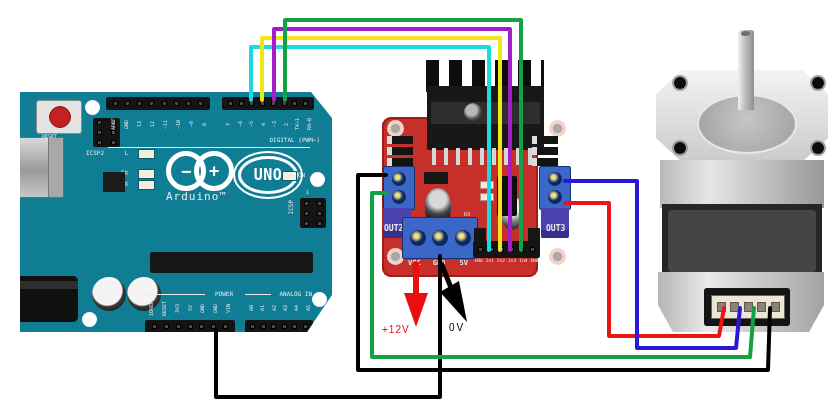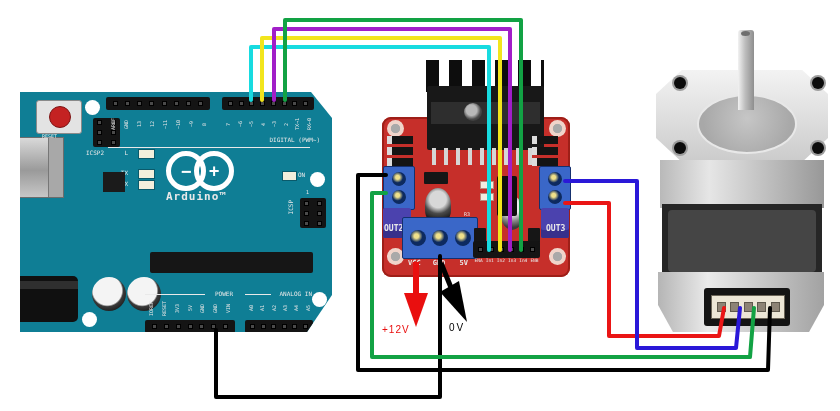--- a/index.html
+++ b/index.html
@@ -33,21 +33,21 @@
   .uno-oval{position:absolute;left:218px;top:64px;width:54px;height:32px;border:3px solid #fff;border-radius:50%;
             box-shadow:0 0 0 3px #0f7e95,0 0 0 5px #fff;display:flex;align-items:center;justify-content:center;
             color:#fff;font-weight:bold;font-size:15px;letter-spacing:.5px;}
   .chip{position:absolute;left:130px;top:160px;width:163px;height:21px;background:#161616;border-radius:2px;}
   .cap{position:absolute;width:34px;height:34px;border-radius:50%;
        background:radial-gradient(circle at 45% 40%,#f4f4f4 0 52%,#3a3a3a 58%,#111 85%);}
   .blackbox{position:absolute;left:83px;top:80px;width:22px;height:20px;background:#1b1b1b;}
   .silkline{position:absolute;height:1px;background:#e9e9e9;}
 
   
-  .l298n{position:absolute;left:382px;top:117px;width:188px;height:160px;background:#c62f2a;
+  .l298n{position:absolute;left:382px;top:117px;width:156px;height:160px;background:#c62f2a;
          border-radius:9px;box-shadow:inset 0 0 0 2px #9e1f18;z-index:1;}
   .fins{position:absolute;left:44px;top:-57px;width:118px;height:32px;
         background:repeating-linear-gradient(90deg,#0d0d0d 0 13px,rgba(0,0,0,0) 13px 23px);}
   .hs-body{position:absolute;left:45px;top:-31px;width:117px;height:64px;background:#181818;border-radius:2px;}
   .hs-body:before{content:"";position:absolute;left:4px;top:16px;width:109px;height:22px;background:#2e2e2e;}
   .hs-screw{position:absolute;left:82px;top:-14px;width:18px;height:18px;border-radius:50%;
             background:radial-gradient(circle at 42% 40%,#b9b9b9 0 35%,#4b4b4b 60%,#1c1c1c);}
   .legs{position:absolute;left:50px;top:31px;width:108px;height:17px;
         background:repeating-linear-gradient(90deg,#d6d6d6 0 4px,rgba(0,0,0,0) 4px 12px);}
   .dhole{position:absolute;width:17px;height:17px;border-radius:50%;
@@ -174,21 +174,22 @@
     <div class="abs silk s6 lbl-r" style="left:92px;top:89px;width:16px;">RX</div>
     <div class="led" style="left:118px;top:88px;"></div>
     <div class="blackbox"></div>
 
     <div class="ring" style="left:146px;top:59px;">
         <span>−</span>
       </div>
     <div class="ring" style="left:174px;top:59px;">
         <span>+</span>
       </div>
-    <div class="abs silk" style="left:146px;top:99px;font-size:11px;font-weight:bold;letter-spacing:1px;">Arduino™</div>
+    <div class="uno-oval">UNO</div>
+    <div class="abs silk" style="left:146px;top:99px;font-size:11px;font-weight:normal;letter-spacing:1px;">Arduino™</div>
 
     <div class="led" style="left:262px;top:79px;width:13px;"></div>
     <div class="abs silk s6" style="left:278px;top:80px;">ON</div>
     <div class="abs silk s5" style="left:286px;top:98px;">1</div>
     <div class="icsp" style="left:280px;top:106px;width:26px;height:30px;">
         <div class="pin"></div>
         <div class="pin"></div>
         <div class="pin"></div>
         <div class="pin"></div>
         <div class="pin"></div>

